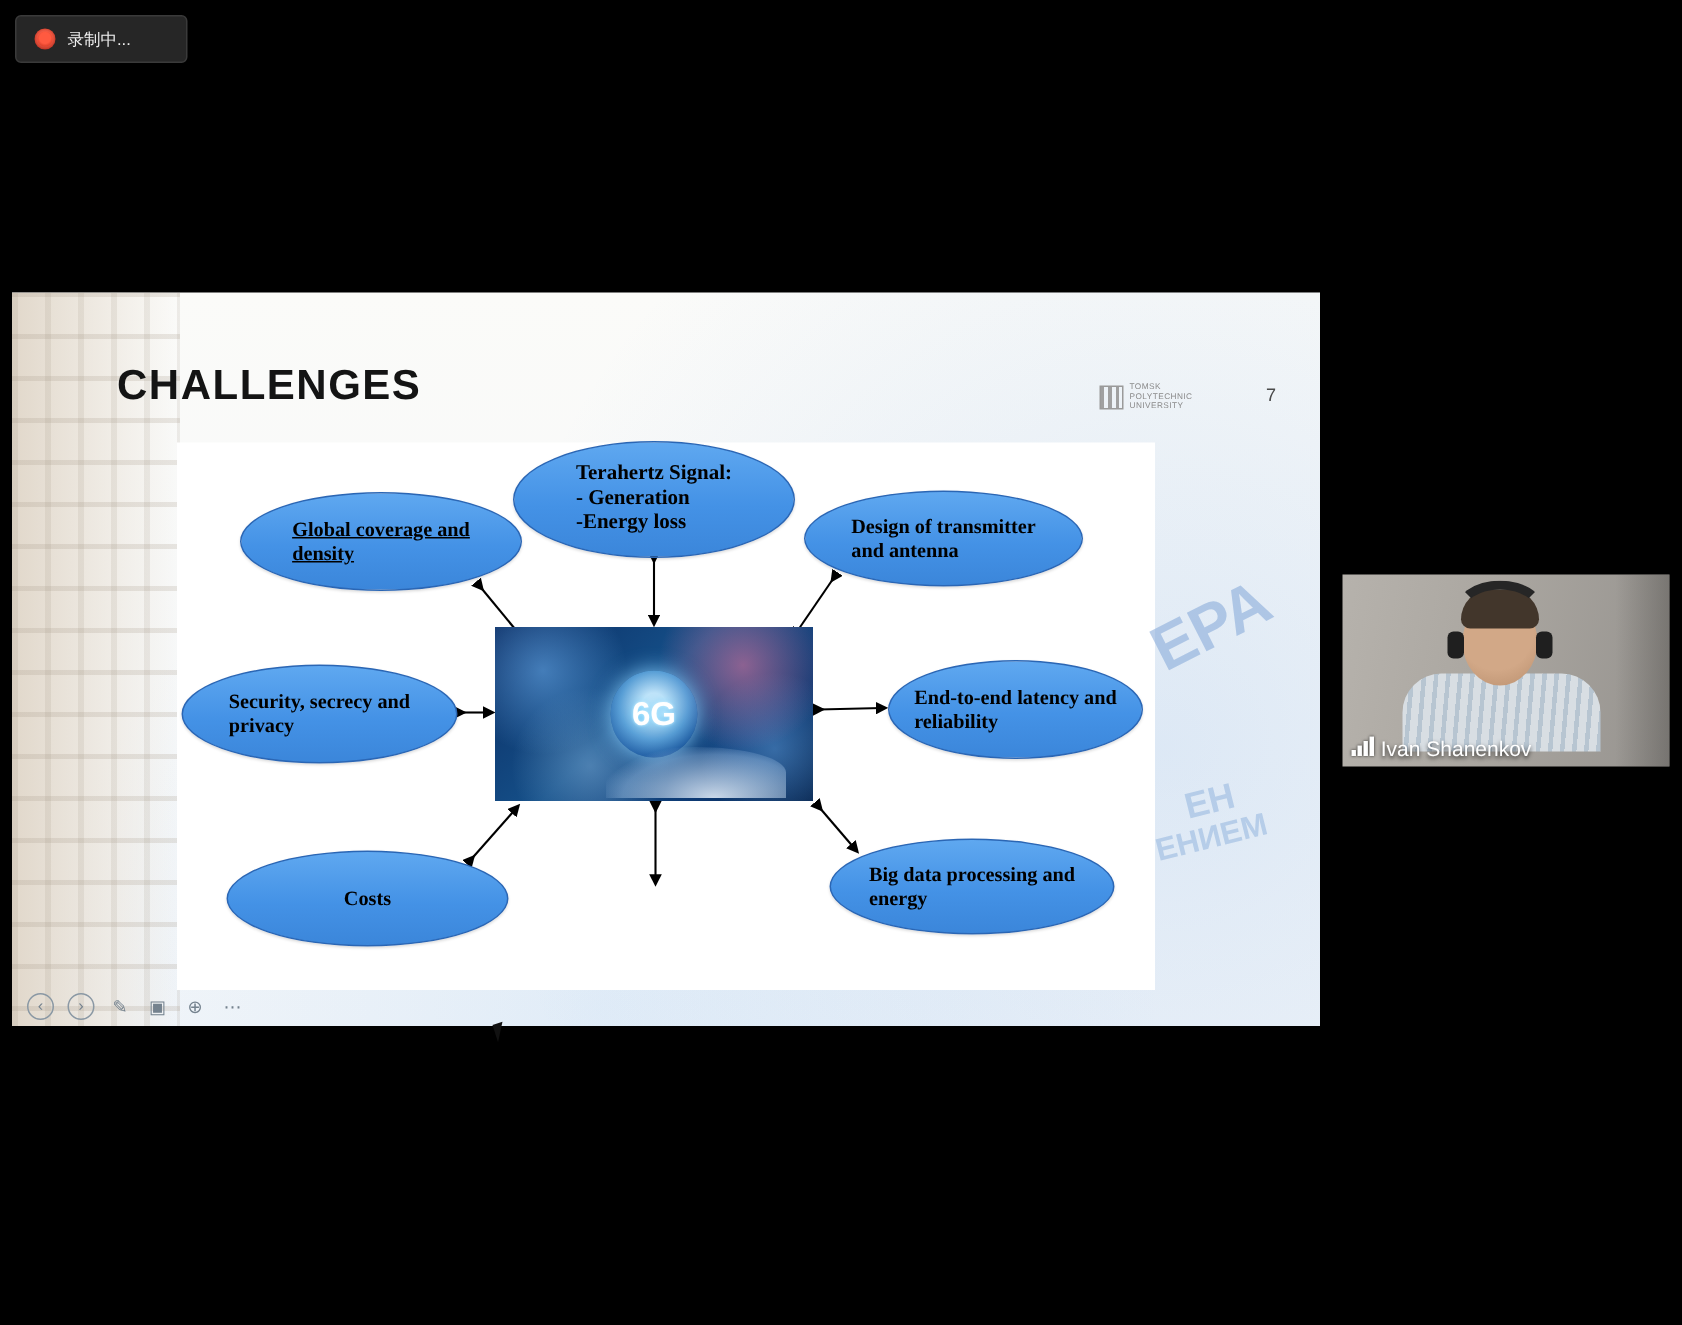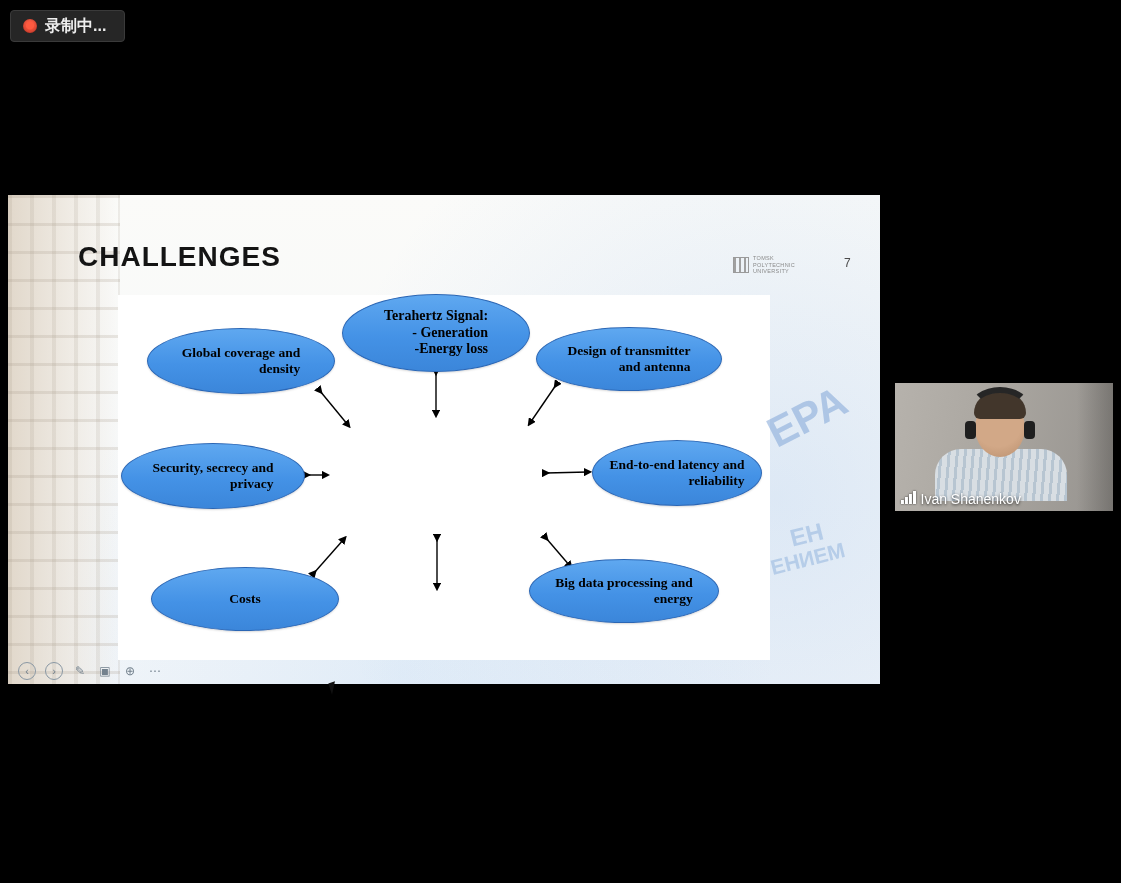--- a/index.html
+++ b/index.html
@@ -14,21 +14,21 @@
     position:absolute;left:10px;top:10px;height:32px;min-width:115px;
     background:#262626;border:1px solid #3a3a3a;border-radius:4px;
     display:flex;align-items:center;gap:8px;padding:0 12px;box-sizing:border-box;
     cursor:pointer;
   }
   .rec-dot{
     width:14px;height:14px;border-radius:50%;
     background:radial-gradient(circle at 50% 45%, #ff5a40 0 35%, #c22a18 70%, #7a1507 100%);
     box-shadow:0 0 0 2px rgba(255,255,255,0.08) inset;
   }
-  .recording-pill span.rec-label{color:#eee;font-size:16px;white-space:nowrap;font-weight:bold;}
+  .recording-pill span.rec-label{color:#eee;font-size:11px;white-space:nowrap;}
 
   
   .presentation{
     position:absolute;left:8px;top:195px;width:872px;height:489px;
     background:
       radial-gradient(circle at 88% 62%, rgba(120,170,230,0.20), transparent 55%),
       radial-gradient(circle at 45% 98%, rgba(140,190,240,0.18), transparent 55%),
       linear-gradient(#fbfbf9, #f3f6f9);
     overflow:hidden;
   }
@@ -61,34 +61,34 @@
   .diagram-panel{
     position:absolute;left:110px;top:100px;width:652px;height:365px;background:#fff;
   }
 
   .connector-svg{position:absolute;left:0;top:0;width:872px;height:489px;pointer-events:none;}
 
   .bubble{
     position:absolute;border-radius:50%;
     background:linear-gradient(180deg,#5fa8f0 0%, #4492e6 55%, #3b86da 100%);
     border:1px solid #2b66b4;
-    display:flex;align-items:center;justify-content:center;text-align:right;
+    display:flex;align-items:center;justify-content:center;text-align:left;
     font-family:"Liberation Serif", serif;font-weight:bold;font-size:13.5px;
     color:#000;line-height:1.2;
     box-shadow:0 1px 2px rgba(0,0,0,0.15);
   }
   .bubble span{white-space:pre-line;padding:0 10px;}
   .b0{left:334px;top:99px;width:186px;height:76px;font-size:14px;}
-  .b1{left:139px;top:133px;width:186px;height:64px;}
+  .b1{left:152px;top:133px;width:186px;height:64px;text-decoration:underline;}
   .b2{left:528px;top:132px;width:184px;height:62px;}
   .b3{left:113px;top:248px;width:182px;height:64px;}
   .b4{left:584px;top:245px;width:168px;height:64px;}
   .b5{left:143px;top:372px;width:186px;height:62px;}
   .b6{left:337px;top:396px;width:186px;height:68px;}
-  .b7{left:521px;top:364px;width:188px;height:62px;}
+  .b7{left:545px;top:364px;width:188px;height:62px;}
   .yellow-text{color:#ffff00;}
 
   .center-image{
     position:absolute;left:322px;top:223px;width:212px;height:116px;
     background:
       radial-gradient(circle at 78% 22%, rgba(240,120,160,0.55), transparent 30%),
       radial-gradient(circle at 15% 25%, rgba(120,190,255,0.5), transparent 28%),
       radial-gradient(circle at 88% 70%, rgba(120,190,255,0.4), transparent 25%),
       radial-gradient(circle at 30% 80%, rgba(180,220,255,0.35), transparent 30%),
       linear-gradient(135deg,#0b2d63 0%, #155089 45%, #0d3a74 75%, #082650 100%);
@@ -215,20 +215,26 @@
       <line x1="312" y1="196" x2="340" y2="230"></line>
       <line x1="548" y1="190" x2="522" y2="228"></line>
       <line x1="299" y1="280" x2="318" y2="280"></line>
       <line x1="538" y1="278" x2="580" y2="277"></line>
       <line x1="306" y1="378" x2="336" y2="344"></line>
       <line x1="429" y1="343" x2="429" y2="392"></line>
       <line x1="538" y1="343" x2="562" y2="371"></line>
     </g>
   </svg>
 
+  <div class="center-image">
+    <div class="center-hand"></div>
+    <div class="center-orb">
+      <b>6G</b>
+    </div>
+  </div>
 
   <div class="bubble b0">
       <span>Terahertz Signal:
 - Generation
 -Energy loss</span>
     </div>
   <div class="bubble b1">
       <span>Global coverage and
 density</span>
     </div>

